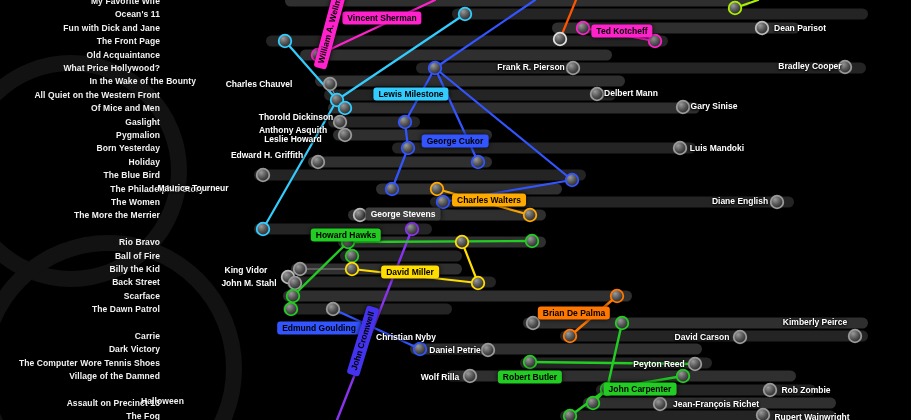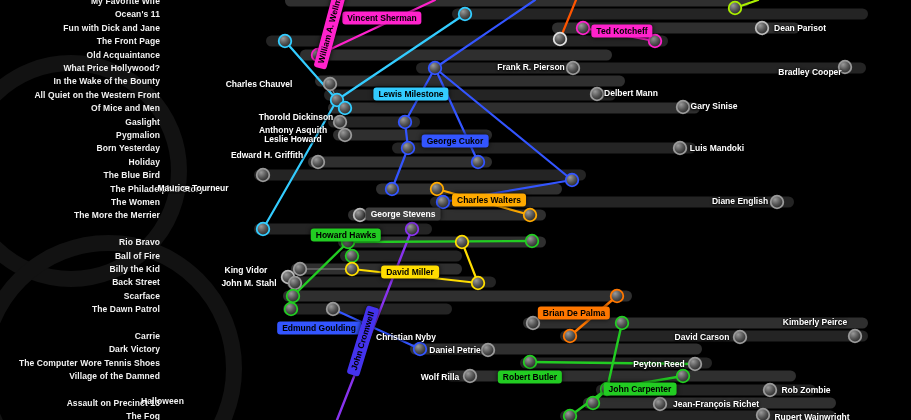--- a/index.html
+++ b/index.html
@@ -150,21 +150,21 @@
     <div class="row-label" style="top: 14px;">Ocean's 11</div>
     <div class="bar even" style="top: 28px; left: 552px; width: 248px;"></div>
     <div class="row-label" style="top: 28px;">Fun with Dick and Jane</div>
     <div class="bar odd" style="top: 41px; left: 266px; width: 402px;"></div>
     <div class="row-label" style="top: 41px;">The Front Page</div>
     <div class="bar even" style="top: 55px; left: 300px; width: 312px;"></div>
     <div class="row-label" style="top: 55px;">Old Acquaintance</div>
     <div class="bar odd" style="top: 68px; left: 416px; width: 450px;"></div>
     <div class="row-label" style="top: 68px;">What Price Hollywood?</div>
     <div class="bar even" style="top: 81px; left: 315px; width: 310px;"></div>
-    <div class="row-label" style="top: 81px;">In the Wake of the Bounty</div>
+    <div class="row-label" style="top: 81px; margin-left: 36px;">In the Wake of the Bounty</div>
     <div class="bar odd" style="top: 95px; left: 324px; width: 292px;"></div>
     <div class="row-label" style="top: 95px;">All Quiet on the Western Front</div>
     <div class="bar even" style="top: 108px; left: 328px; width: 372px;"></div>
     <div class="row-label" style="top: 108px;">Of Mice and Men</div>
     <div class="bar odd" style="top: 122px; left: 328px; width: 92px;"></div>
     <div class="row-label" style="top: 122px;">Gaslight</div>
     <div class="bar even" style="top: 135px; left: 333px; width: 159px;"></div>
     <div class="row-label" style="top: 135px;">Pygmalion</div>
     <div class="bar odd" style="top: 148px; left: 392px; width: 304px;"></div>
     <div class="row-label" style="top: 148px;">Born Yesterday</div>
@@ -203,21 +203,21 @@
     <div class="bar odd" style="top: 390px; left: 596px; width: 220px;"></div>
     <div class="row-label" style="top: 401px; padding-left: 24px;">Halloween</div>
     <div class="bar even" style="top: 403px; left: 583px; width: 253px;"></div>
     <div class="row-label" style="top: 403px;">Assault on Precinct 13</div>
     <div class="bar odd" style="top: 416px; left: 560px; width: 276px;"></div>
     <div class="row-label" style="top: 416px;">The Fog</div>
     <div class="director box" style="left: 382px; top: 18px; background: rgb(255, 34, 204);">Vincent Sherman</div>
     <div class="director box" style="left: 622px; top: 31px; background: rgb(255, 34, 204);">Ted Kotcheff</div>
     <div class="director plain" style="left: 800px; top: 28px;">Dean Parisot</div>
     <div class="director plain" style="left: 531px; top: 67px;">Frank R. Pierson</div>
-    <div class="director plain" style="left: 803px; top: 72px; padding-left: 14px;">Bradley Cooper</div>
+    <div class="director plain" style="left: 803px; top: 66px; padding-left: 14px;">Bradley Cooper</div>
     <div class="director plain" style="left: 259px; top: 84px;">Charles Chauvel</div>
     <div class="director box" style="left: 411px; top: 94px; background: rgb(51, 204, 255);">Lewis Milestone</div>
     <div class="director plain" style="left: 631px; top: 93px;">Delbert Mann</div>
     <div class="director plain" style="left: 714px; top: 106px;">Gary Sinise</div>
     <div class="director plain" style="left: 296px; top: 117px;">Thorold Dickinson</div>
     <div class="director plain" style="left: 293px; top: 130px;">Anthony Asquith</div>
     <div class="director plain" style="left: 293px; top: 139px;">Leslie Howard</div>
     <div class="director box" style="left: 455px; top: 141px; background: rgb(51, 85, 255);">George Cukor</div>
     <div class="director plain" style="left: 245px; top: 155px; padding-left: 44px;">Edward H. Griffith</div>
     <div class="director plain" style="left: 717px; top: 148px;">Luis Mandoki</div>

